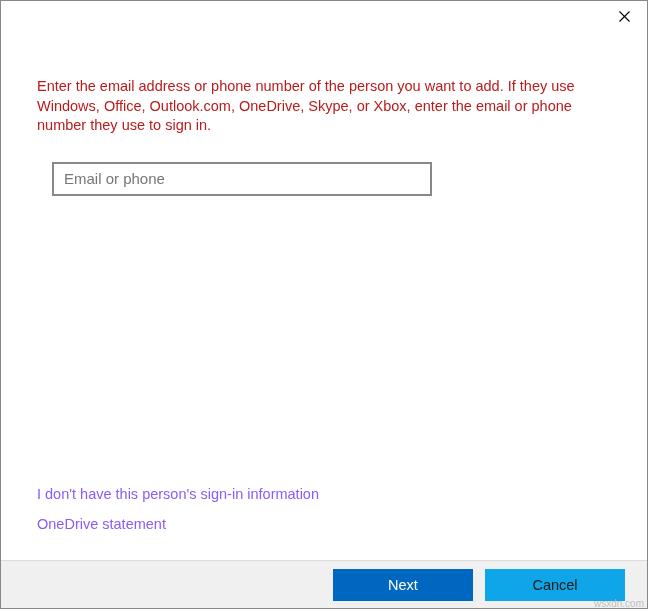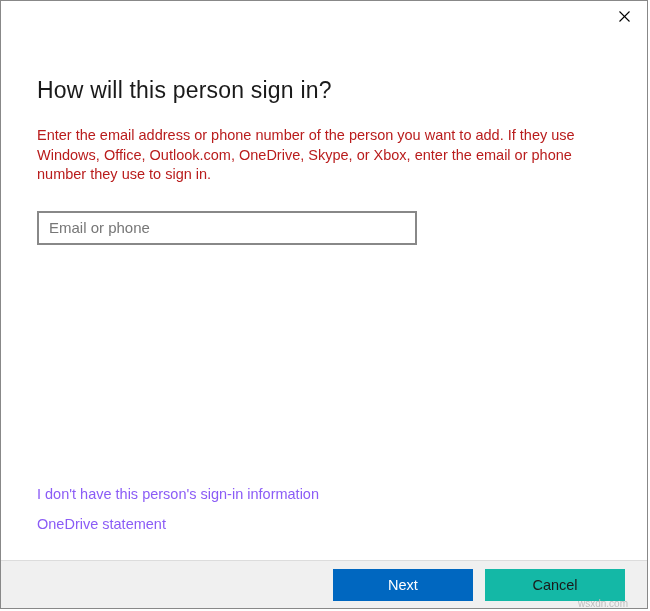--- a/index.html
+++ b/index.html
@@ -59,20 +59,21 @@
     }
     .description {
       font-size: 14.5px;
       color: #b91c1c;
       line-height: 1.35;
       margin-bottom: 26px;
       max-width: 560px;
     }
     .input-row {
       margin-bottom: 8px;
+      margin-left: 15px;
     }
     .text-input {
       width: 380px;
       height: 34px;
       border: 2px solid #888888;
       padding: 0 10px;
       font-size: 15px;
       font-family: inherit;
       color: #333;
       outline: none;
@@ -113,47 +114,46 @@
       font-size: 14.5px;
       font-family: inherit;
       cursor: default;
       padding: 0 10px;
     }
     .btn-primary {
       background: #0067c0;
       color: #ffffff;
     }
     .btn-secondary {
-      background: #14b8a6;
+      background: #0ea5e9;
       color: #1a1a1a;
     }
     .watermark {
       position: absolute;
       bottom: 2px;
-      right: 22px;
+      right: 6px;
       font-size: 10px;
       color: #bdbdbd;
       z-index: 10;
     }
   </style>
 </head>
 <body>
 
 <div class="window">
   <div class="titlebar">
     <div class="close-btn">
       <svg width="11" height="11" viewBox="0 0 11 11">
         <line x1="0.5" y1="0.5" x2="10.5" y2="10.5" stroke="#000" stroke-width="1.1"></line>
         <line x1="10.5" y1="0.5" x2="0.5" y2="10.5" stroke="#000" stroke-width="1.1"></line>
       </svg>
     </div>
   </div>
 
   <div class="content">
-    <h1 class="heading">How will this person sign in?</h1>
     <p class="description">Enter the email address or phone number of the person you want to add. If they use Windows, Office, Outlook.com, OneDrive, Skype, or Xbox, enter the email or phone number they use to sign in.</p>
 
     <div class="input-row">
       <input type="text" class="text-input" placeholder="Email or phone" style="">
     </div>
 
     <div class="spacer"></div>
 
     <div class="links">
       <a class="link">I don't have this person's sign-in information</a>

